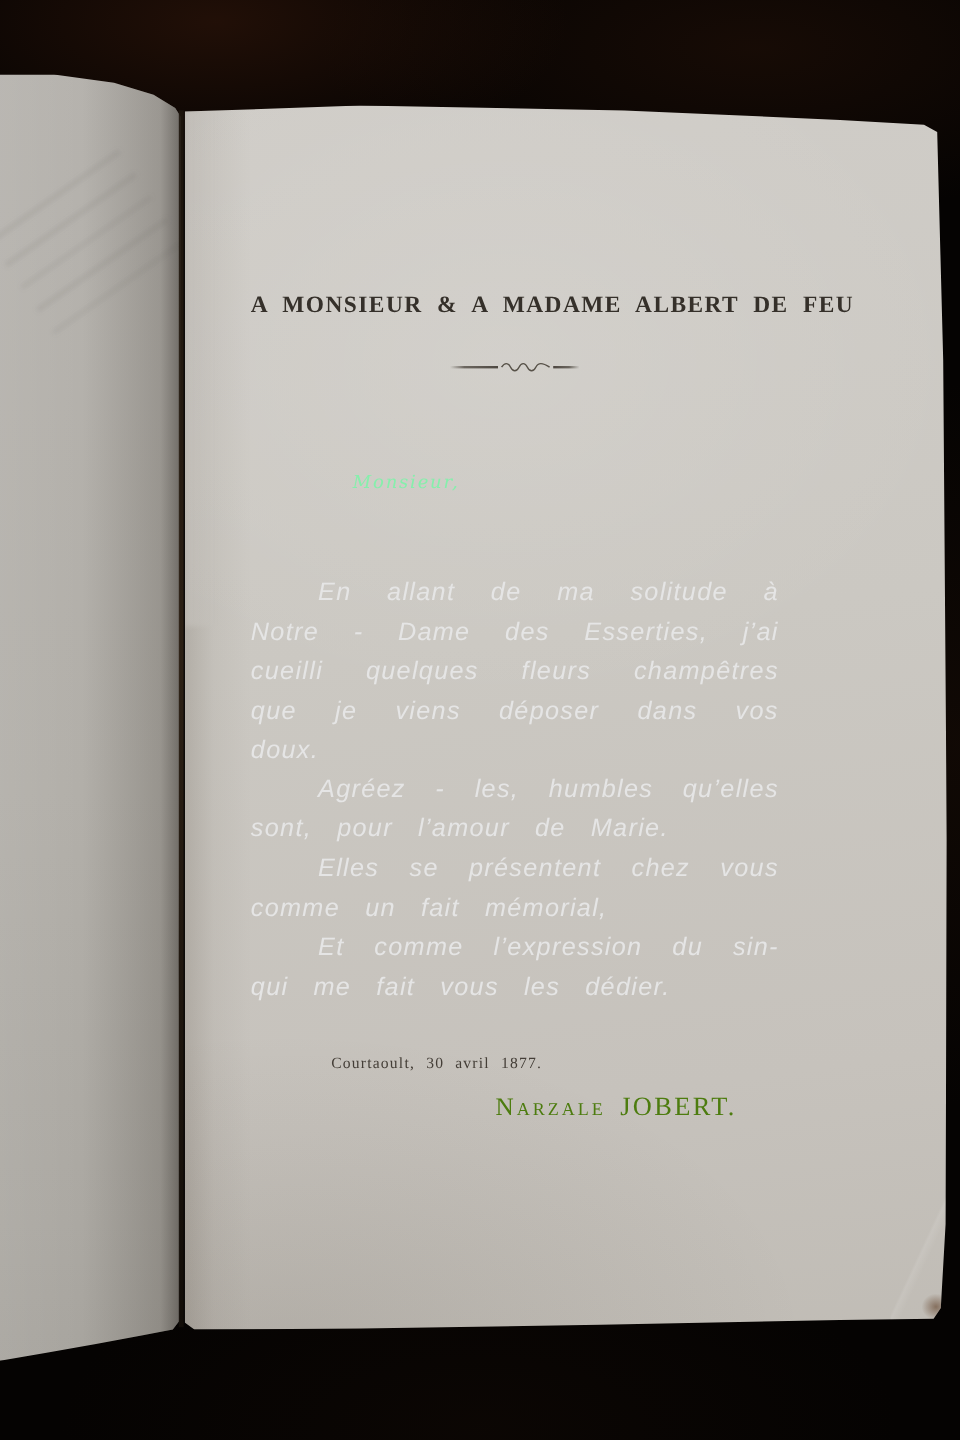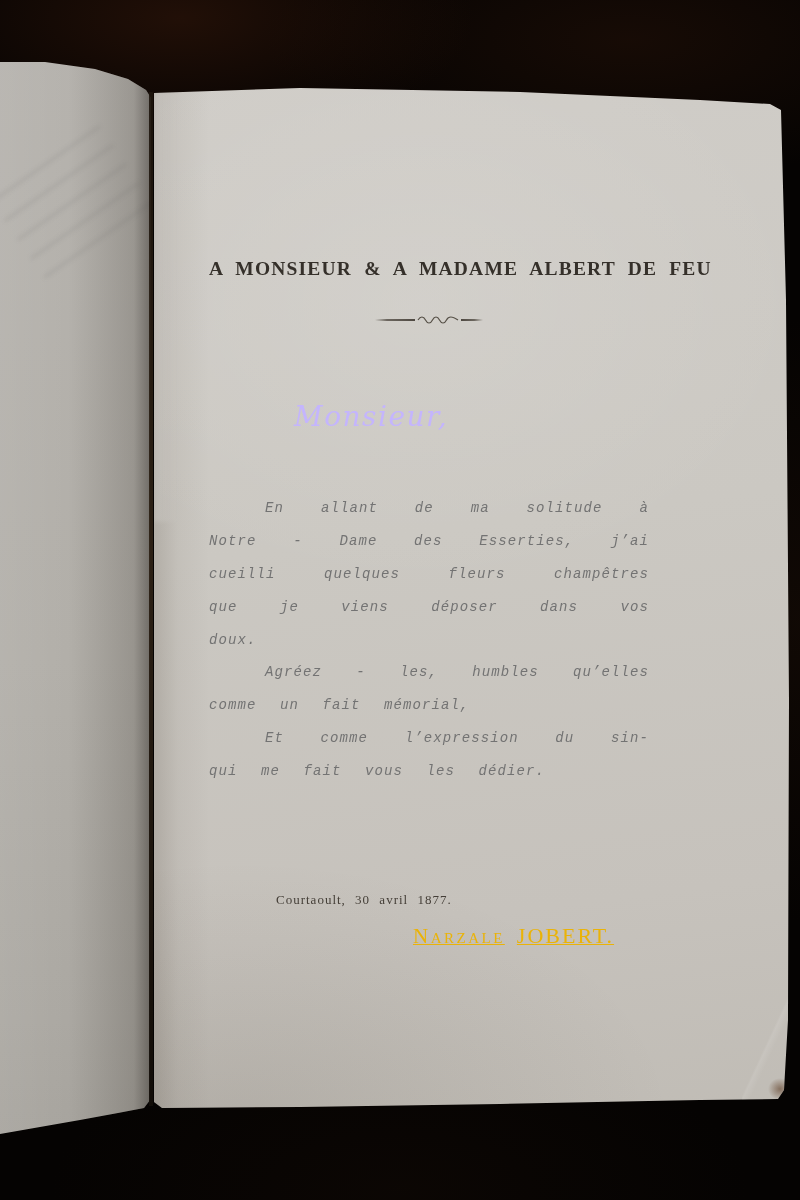--- a/index.html
+++ b/index.html
@@ -60,53 +60,53 @@
   }
   .corner-blemish{
     position:absolute;left:768px;top:1078px;width:24px;height:22px;border-radius:50%;
     background:radial-gradient(closest-side, rgba(84,48,22,0.55), rgba(84,48,22,0));
   }
   .corner-fold{
     position:absolute;left:742px;top:966px;width:60px;height:140px;
     background:linear-gradient(115deg, rgba(0,0,0,0) 48%, rgba(255,255,255,0.10) 50%, rgba(0,0,0,0) 56%);
   }
   
-  .page-text{position:absolute;left:0;top:18px;width:800px;height:890px;}
+  .page-text{position:absolute;left:0;top:4px;width:800px;height:890px;}
   .heading{
     position:absolute;left:209px;top:239px;width:440px;text-align:center;
     font-family:"Liberation Serif", serif;font-weight:bold;font-size:19.5px;line-height:24px;
     letter-spacing:1.2px;word-spacing:6px;color:#35302a;white-space:nowrap;
   }
   .divider{
     position:absolute;left:209px;top:296px;width:440px;height:12px;
     display:flex;align-items:center;justify-content:center;gap:2px;
   }
   .divider .rule-l{width:40px;height:2px;
     background:linear-gradient(to right, rgba(90,84,76,0), rgba(90,84,76,0.85) 30%, #4e4841);}
   .divider .rule-r{width:22px;height:2px;
     background:linear-gradient(to left, rgba(90,84,76,0), rgba(90,84,76,0.85) 40%, #4e4841);}
   .salutation{
     position:absolute;left:294px;top:381px;
-    font-family:"DejaVu Serif", serif;font-style:italic;font-size:28px;line-height:35px;
-    letter-spacing:1.5px;color:#c4b5fd;
+    font-family:"DejaVu Serif", serif;font-style:italic;font-size:15px;line-height:35px;
+    letter-spacing:1.5px;color:#86efac;
   }
   .body-block{position:absolute;left:209px;top:474px;width:440px;}
   .bl{
-    height:32.9px;font-family:Liberation Mono, monospace;font-style:italic;font-size:14px;
-    line-height:32.9px;letter-spacing:1.1px;word-spacing:14px;color:#737373;
+    height:32.9px;font-family:Liberation Sans, sans-serif;font-style:italic;font-size:21px;
+    line-height:32.9px;letter-spacing:1.1px;word-spacing:14px;color:#e5e5e5;
   }
   .bl.j{text-align:justify;text-align-last:justify;text-justify:inter-word;}
   .bl.i{padding-left:56px;}
   .dateline{
     position:absolute;left:276px;top:874px;
     font-family:"Liberation Serif", serif;font-size:13px;letter-spacing:1px;word-spacing:5px;
     color:#443e37;
   }
   .signature{
-    position:absolute;left:413px;top:905px;color:#eab308;white-space:nowrap;text-decoration:underline;
+    position:absolute;left:413px;top:905px;color:#4d7c0f;white-space:nowrap;
   }
   .signature .given{
     font-family:"Liberation Serif", serif;font-variant-caps:small-caps;
     font-size:21px;letter-spacing:2.5px;
   }
   .signature .surname{
     font-family:"Liberation Serif", serif;font-size:22px;letter-spacing:2px;margin-left:12px;
   }
 </style>
 </head>
@@ -141,20 +141,22 @@
     <div>Monsieur,</div>
   </div>
 
   <div class="body-block">
     <div class="bl i j">En allant de ma solitude à</div>
     <div class="bl j">Notre - Dame des Esserties, j’ai</div>
     <div class="bl j">cueilli quelques fleurs champêtres</div>
     <div class="bl j">que je viens déposer dans vos</div>
     <div class="bl">doux.</div>
     <div class="bl i j">Agréez - les, humbles qu’elles</div>
+    <div class="bl">sont, pour l’amour de Marie.</div>
+    <div class="bl i j">Elles se présentent chez vous</div>
     <div class="bl">comme un fait mémorial,</div>
     <div class="bl i j">Et comme l’expression du sin-</div>
     <div class="bl">qui me fait vous les dédier.</div>
   </div>
 
   <div class="dateline">Courtaoult, 30 avril 1877.</div>
 
   <div class="signature">
     <span class="given">Narzale</span><span class="surname">JOBERT.</span>
   </div>

